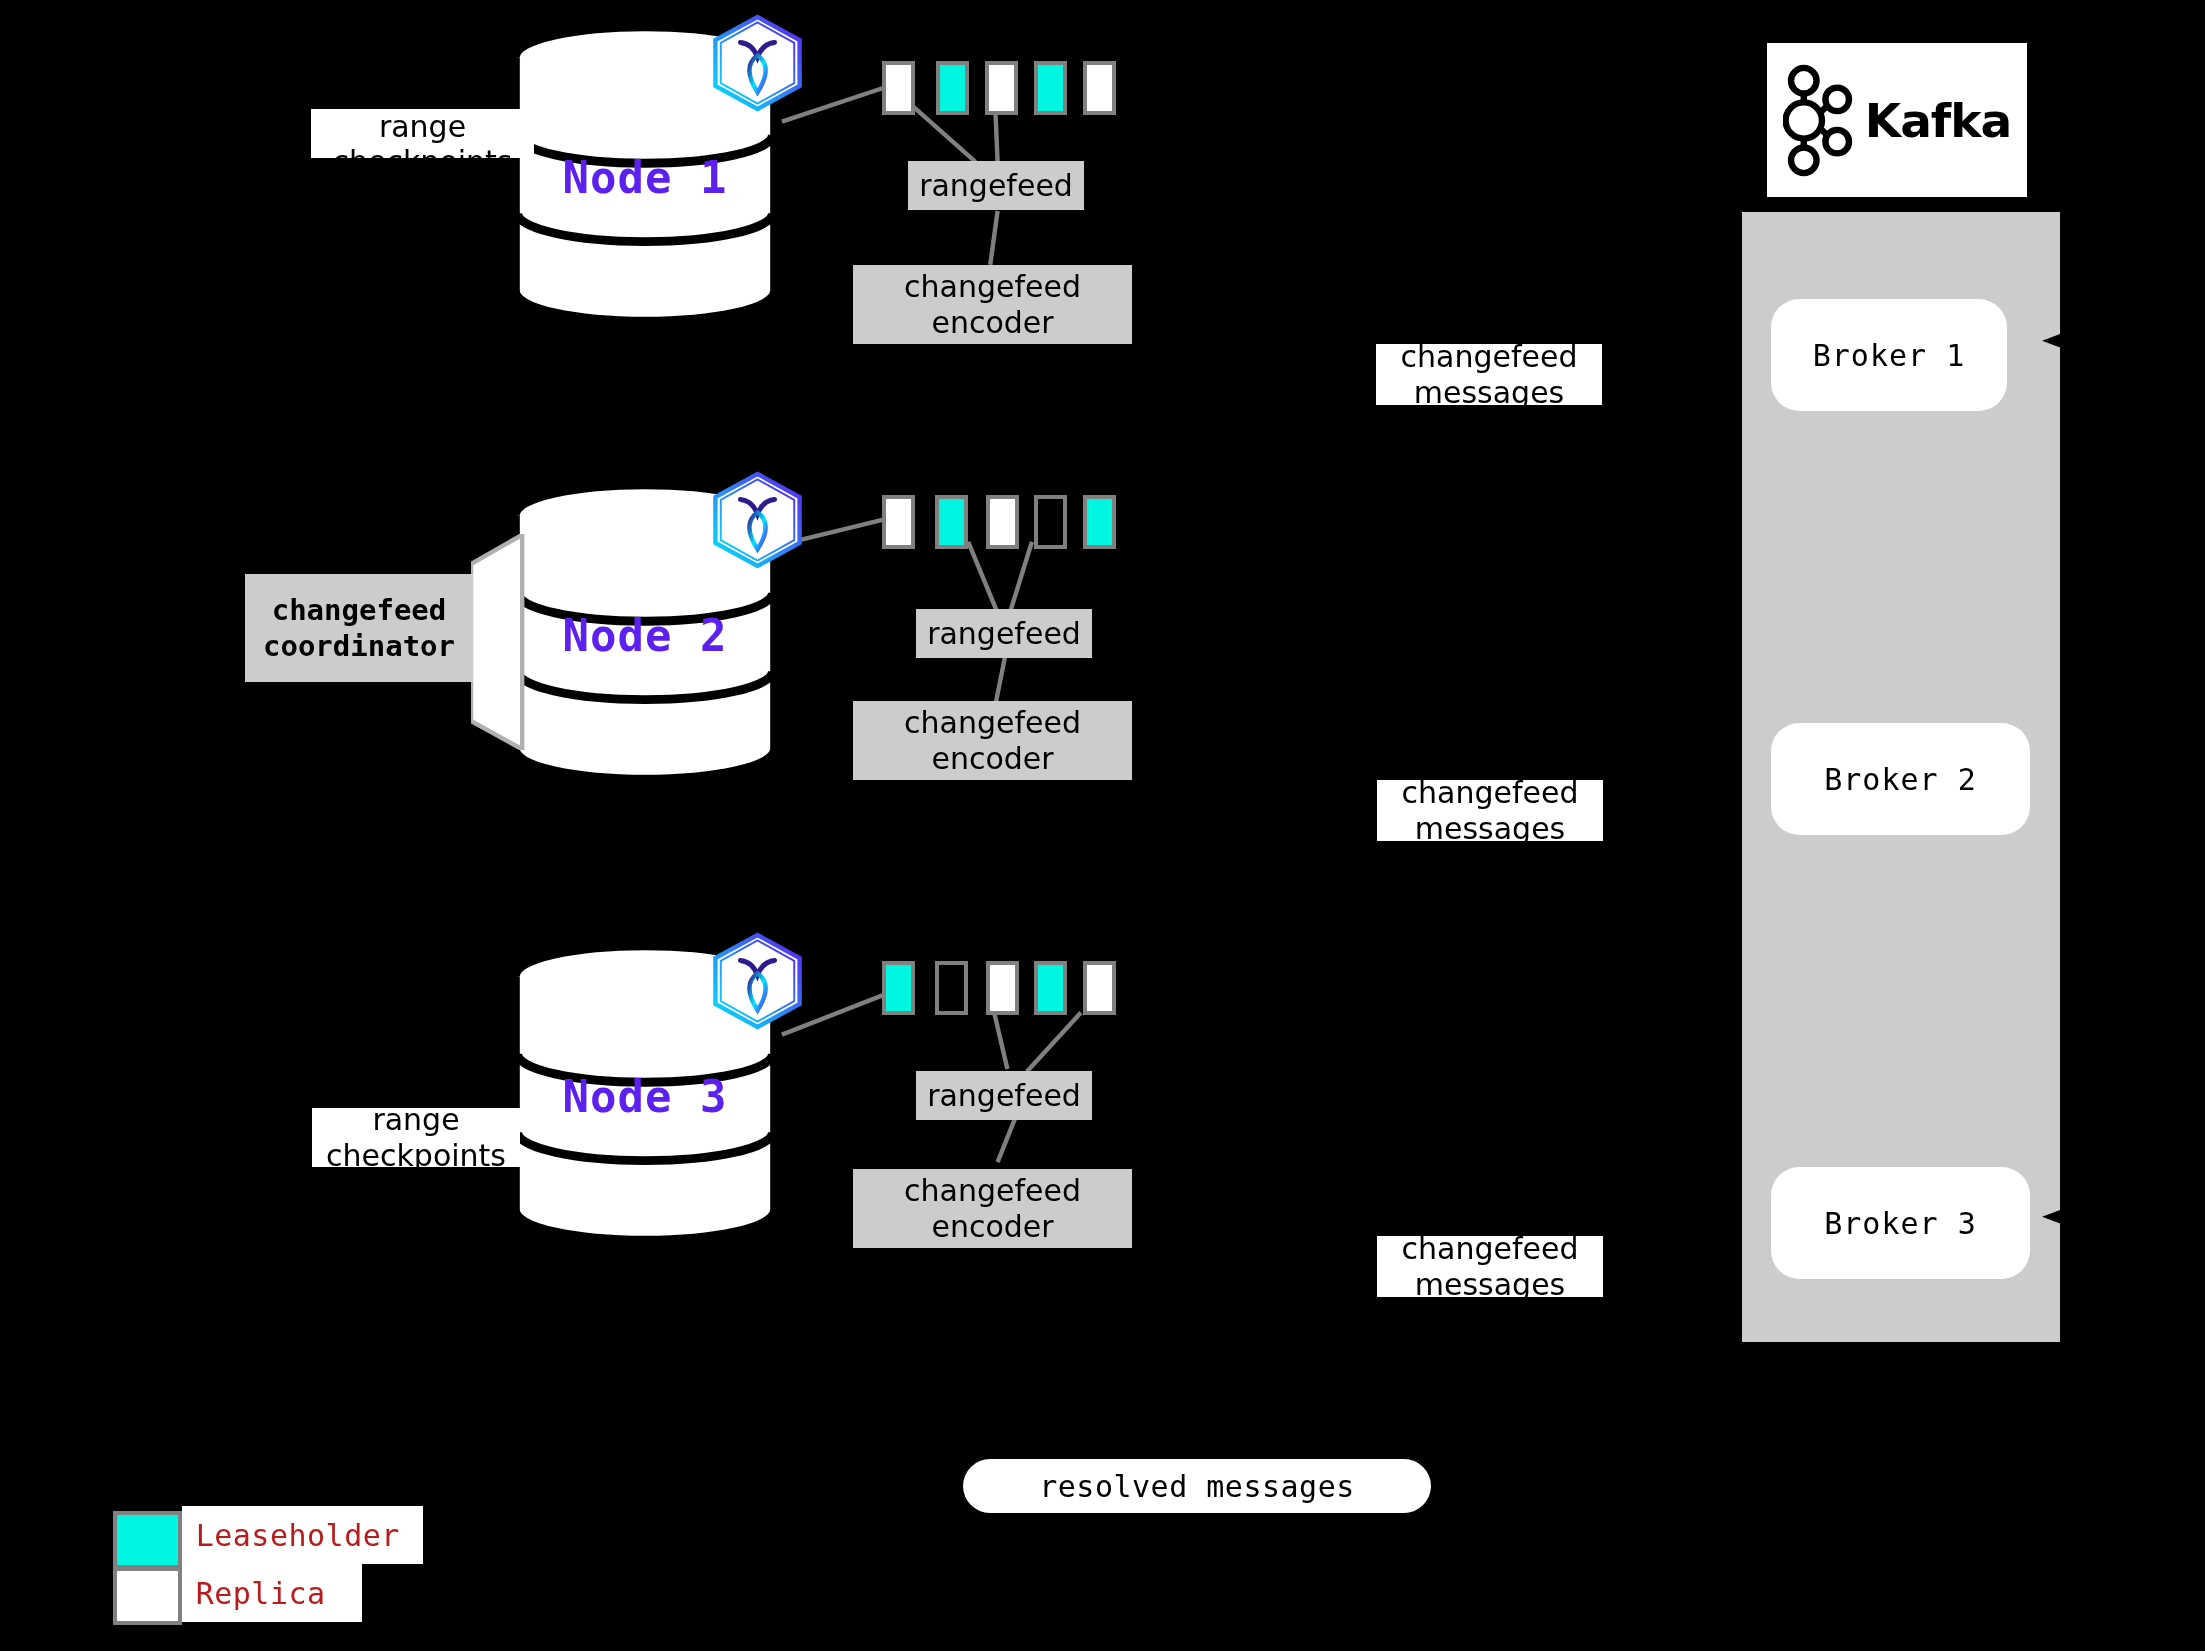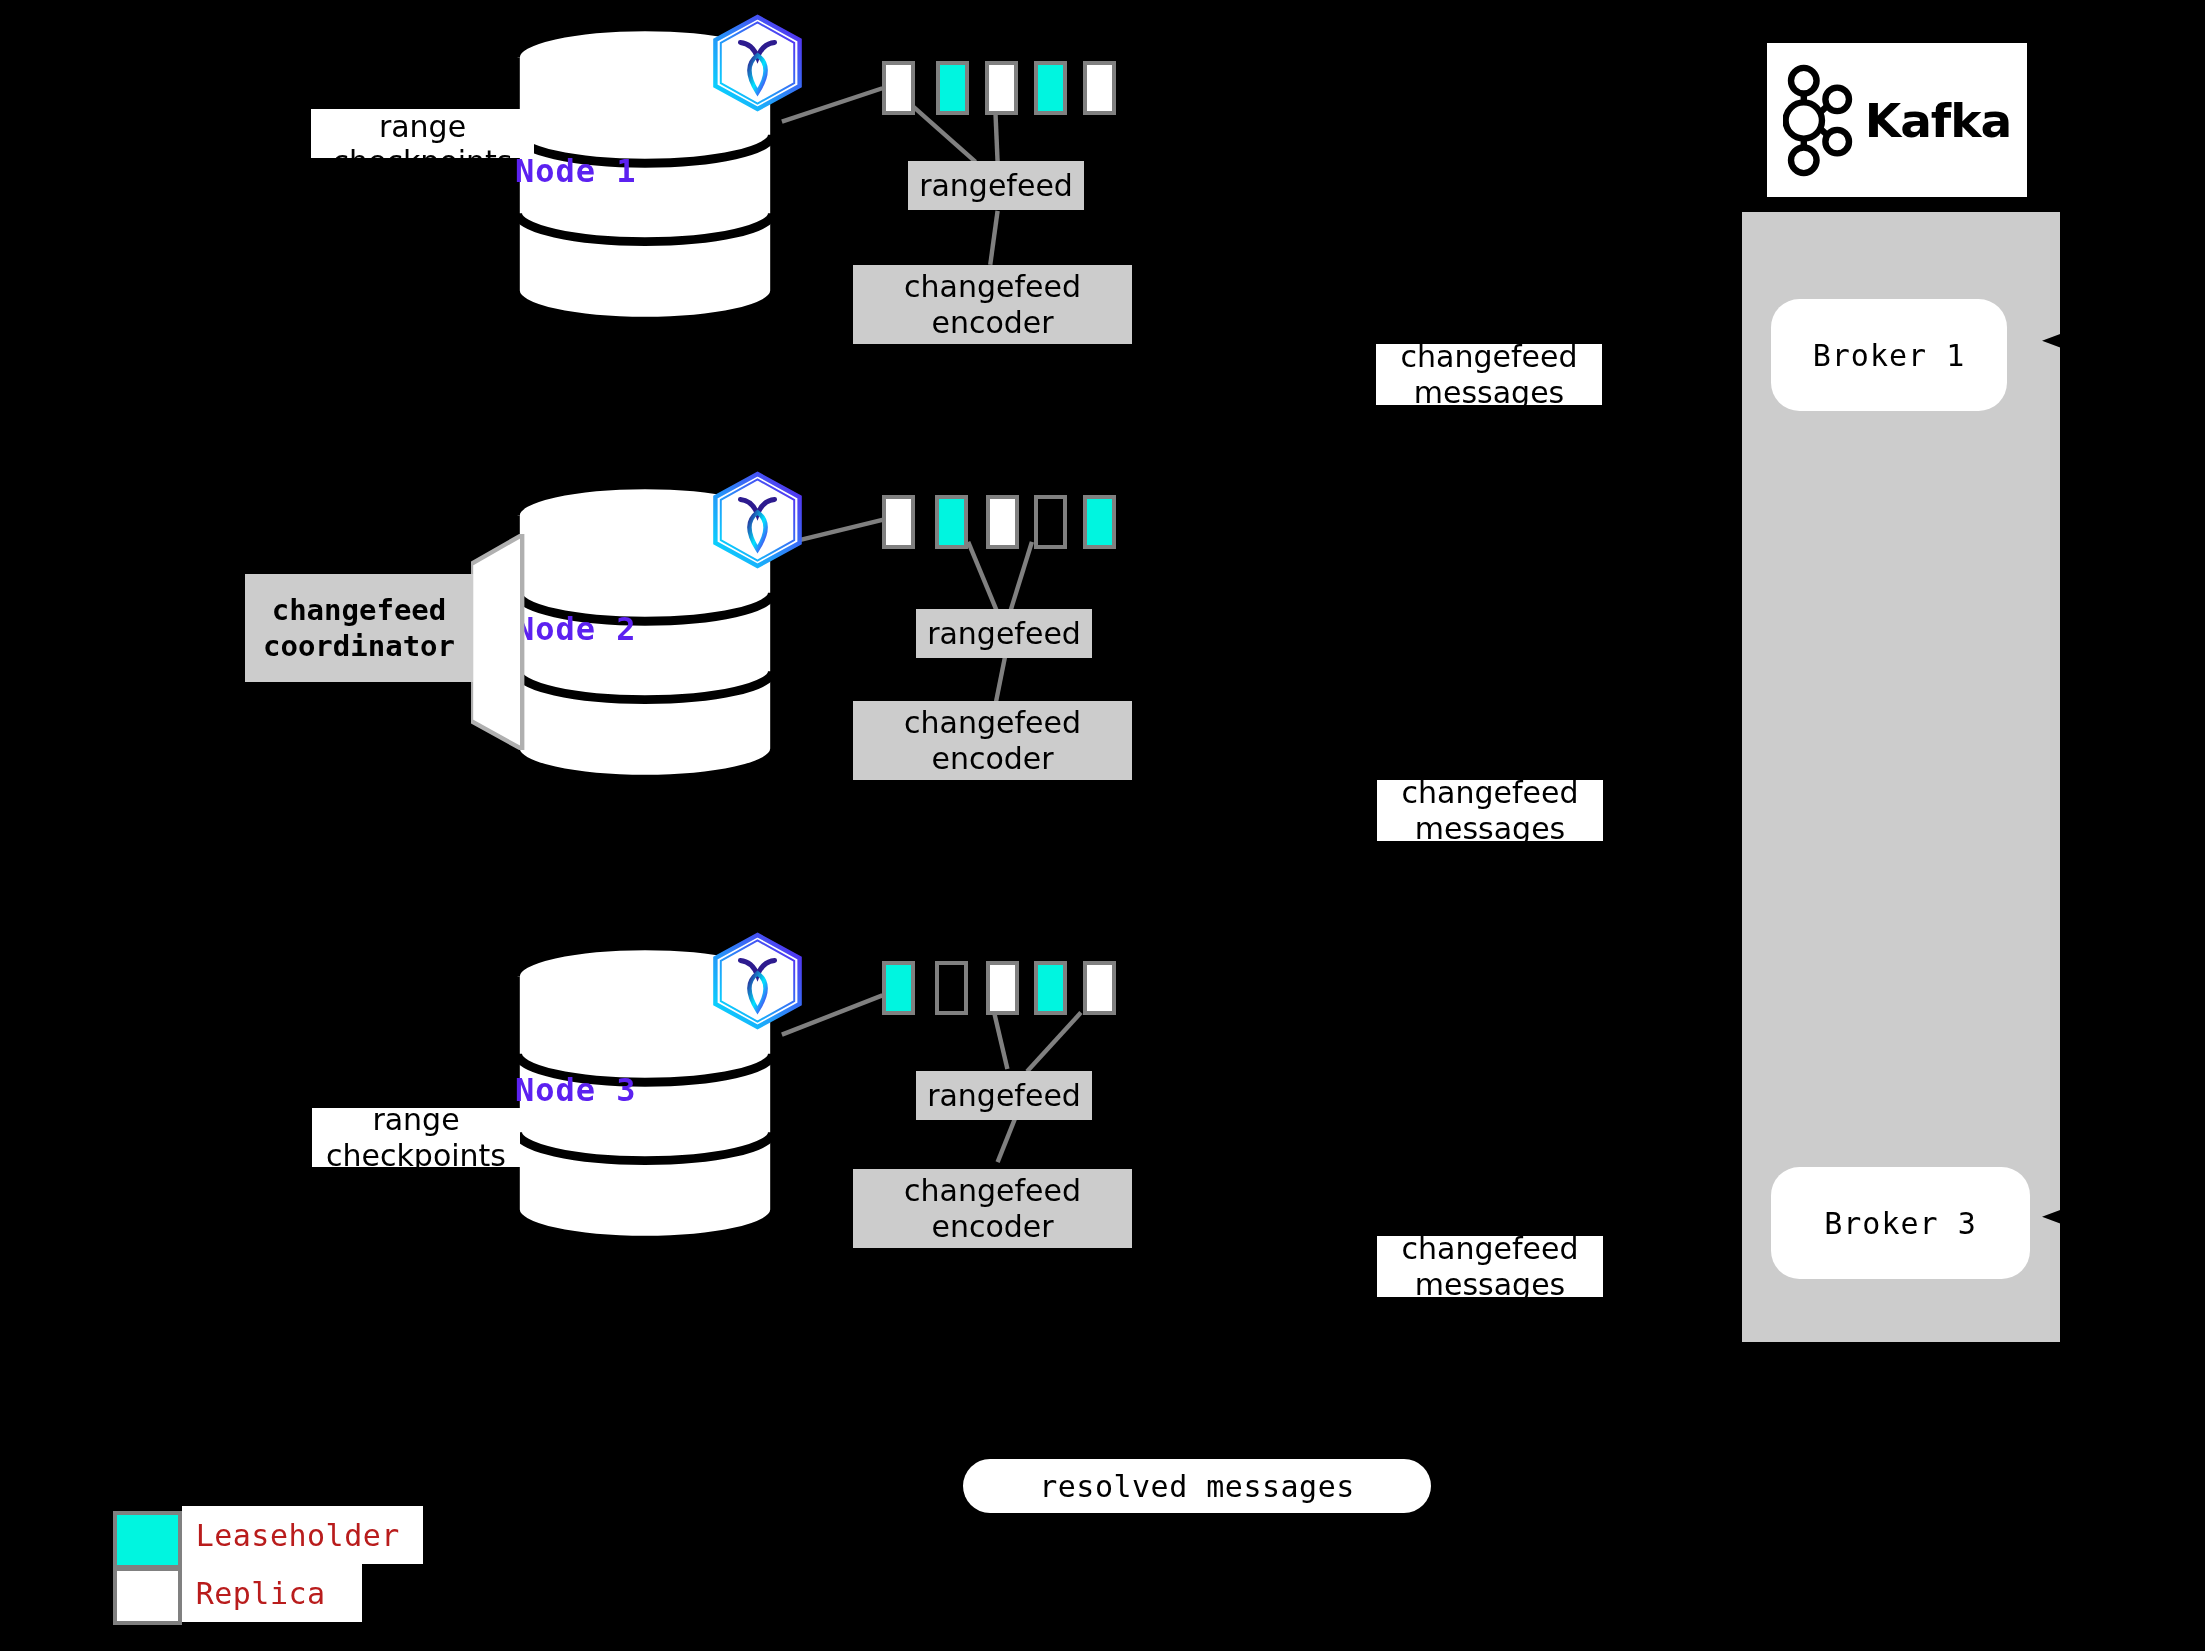--- a/index.html
+++ b/index.html
@@ -49,25 +49,25 @@
     align-items: center;
     white-space: nowrap;
   }
 
   
   .db { position: absolute; }
   .db svg { display: block; width: 100%; height: 100%; }
   .db-label {
     position: absolute;
     left: 0; right: 0;
-    text-align: left;
+    text-align: center;
     color: #5c21f0;
     font-family: "DejaVu Sans Mono", monospace;
     font-weight: bold;
-    font-size: 32px;
+    font-size: 44px;
     letter-spacing: 1px;
     pointer-events: none;
   }
 
   
   .crdb { position: absolute; }
   .crdb svg { display: block; width: 100%; height: 100%; }
 
   
   .rangebox {
@@ -388,20 +388,23 @@
         <line x1="74" y1="130" x2="90" y2="145"></line>
       </g>
     </svg>
     <span class="kname">Kafka</span>
   </div>
 
   <div id="kafka-panel" class="abs" style="left:1742px; top:212px; width:318px; height:1130px;">
     <div class="broker" style="left:29px; top:87px; width:236px; height:112px;">
       <span>Broker 1</span>
     </div>
+    <div class="broker" style="left:29px; top:511px; width:259px; height:112px;">
+      <span>Broker 2</span>
+    </div>
     <div class="broker" style="left:29px; top:955px; width:259px; height:112px;">
       <span>Broker 3</span>
     </div>
   </div>
 
   <svg class="abs" style="left:2042px; top:329px; width:23.5px; height:23.5px;" viewBox="0 0 48 48">
     <polygon points="0,24 48,6 40,24 48,42" fill="#000000"></polygon>
   </svg>
   <svg class="abs" style="left:2042px; top:1205px; width:23.5px; height:23.5px;" viewBox="0 0 48 48">
     <polygon points="0,24 48,6 40,24 48,42" fill="#000000"></polygon>

